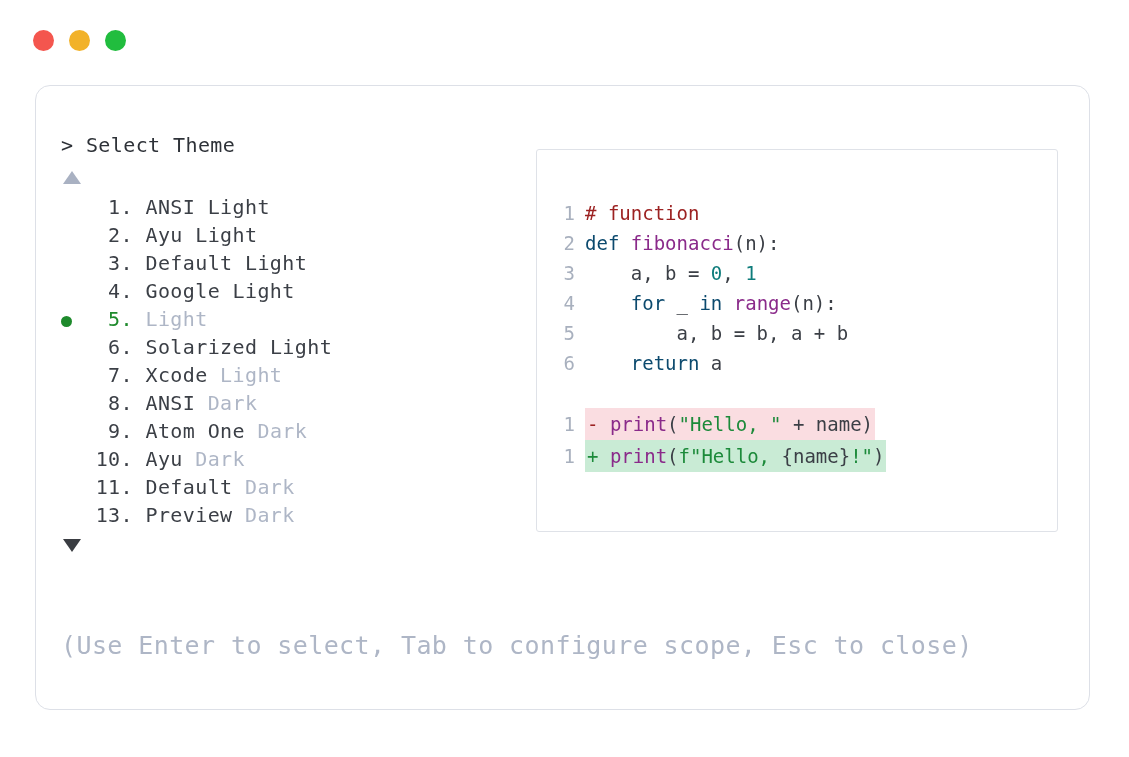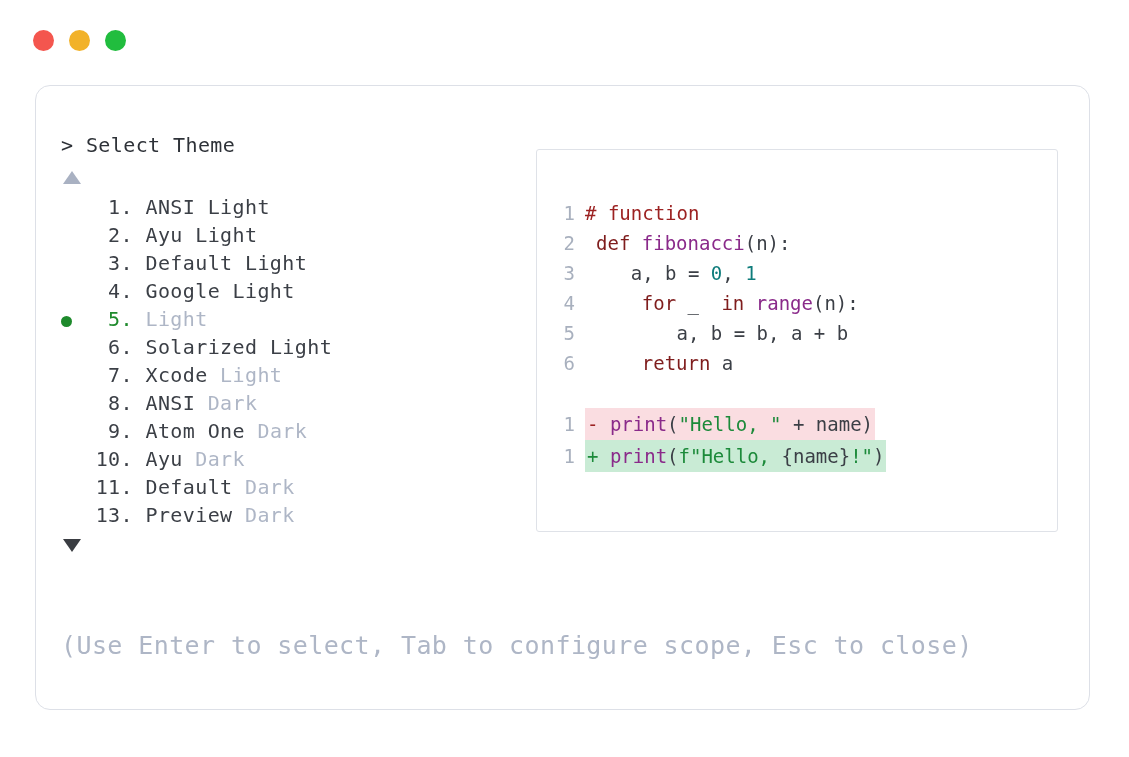--- a/index.html
+++ b/index.html
@@ -170,21 +170,21 @@
     display: inline-block;
     width: 18px;
     text-align: right;
     color: #A8B0BE;
     margin-right: 10px;
   }
   .blank-line { height: 30px; }
 
   
   .t-comment { color: #9C2222; }
-  .t-kw      { color: #7f1d1d; margin-left: 11px; }
+  .t-kw      { color: #0c4a6e; }
   .t-fn      { color: #8A2A8A; }
   .t-num     { color: #0E7C7B; }
   .t-plain   { color: #3B3F46; }
   .t-str     { color: #1C8A3A; }
   .t-mark-del{ color: #9C2222; }
   .t-mark-add{ color: #1C8A3A; }
 
   .diff-line { white-space: pre; }
   .diff-body {
     display: inline-block;

